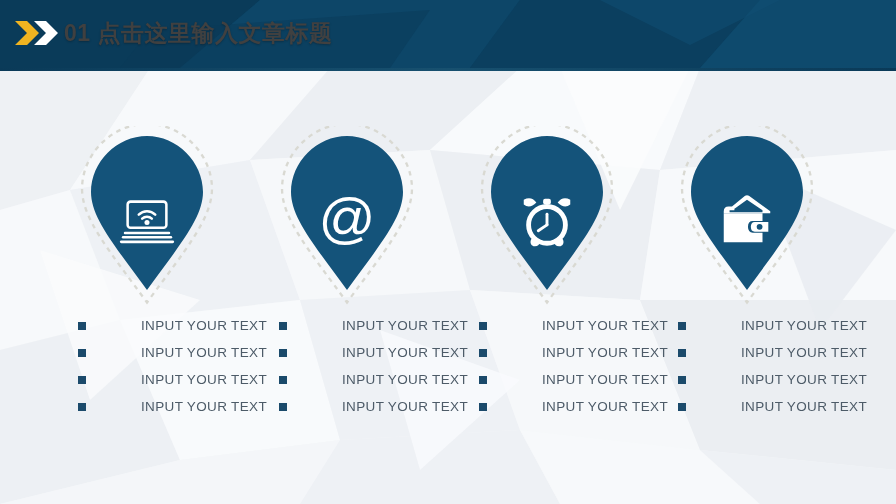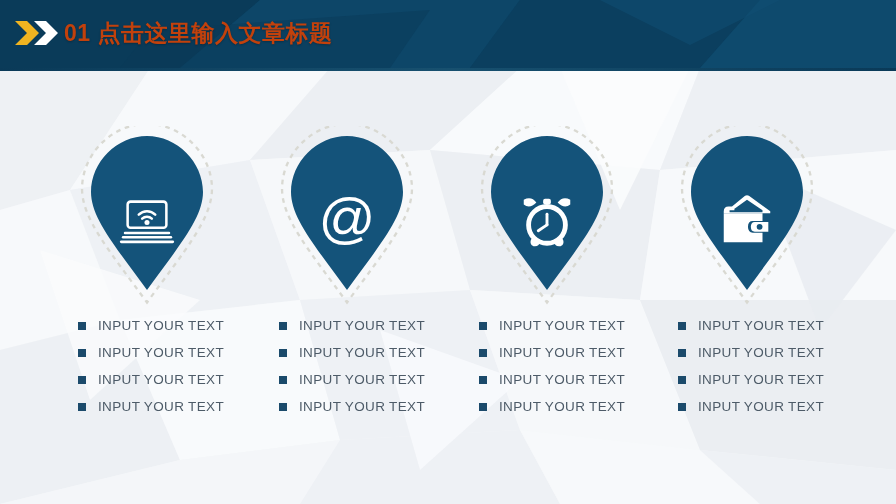--- a/index.html
+++ b/index.html
@@ -51,21 +51,21 @@
   .chev-wrap {
     position: absolute;
     left: 14px; top: 19px;
     width: 46px; height: 28px;
     z-index: 6;
   }
   .header-title {
     position: absolute;
     left: 64px;
     top: 14px;
-    color: #c2410c;
+    color: #404040;
     font-size: 23px;
     font-weight: bold;
     letter-spacing: 0.5px;
     line-height: 38px;
     white-space: nowrap;
     text-shadow: 0 1px 2px rgba(0,0,0,.25);
     z-index: 6;
   }
 
   
@@ -103,20 +103,21 @@
     height: 8px;
     background: #1b4a6b;
     margin-right: 12px;
     flex: 0 0 auto;
   }
   .bullet-label {
     color: #4d5b68;
     font-size: 13.5px;
     letter-spacing: 0.35px;
     white-space: nowrap;
+    margin-left: 43px;
   }
 </style>
 </head>
 <body>
 
 <div class="slide">
 
   <svg class="bg-poly" viewBox="0 0 896 504" preserveAspectRatio="none">
     <rect x="0" y="0" width="896" height="504" fill="#f4f6f8"></rect>
     <polygon points="0,68 150,68 70,190 0,210" fill="#eef1f4"></polygon>

